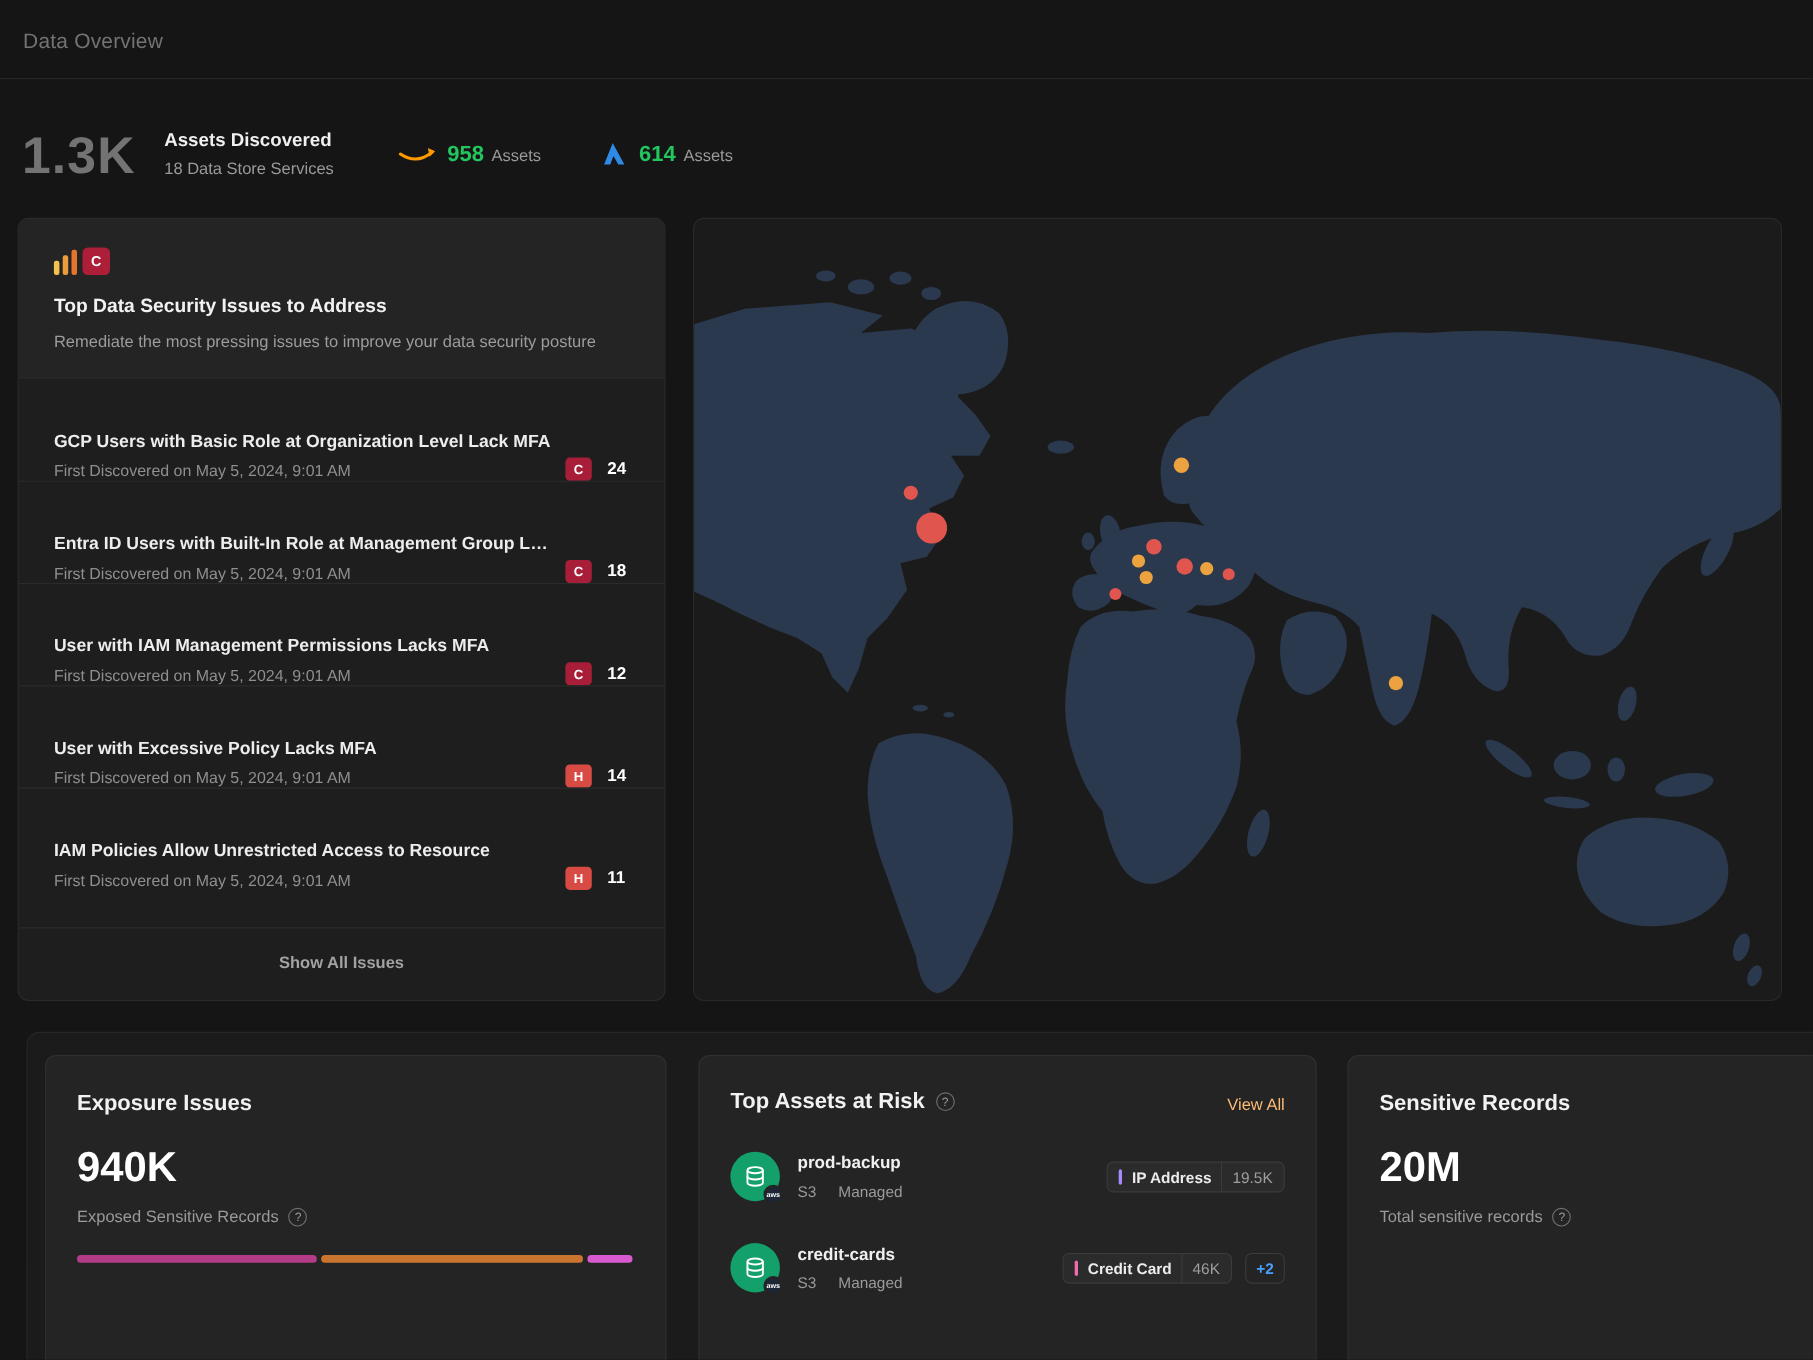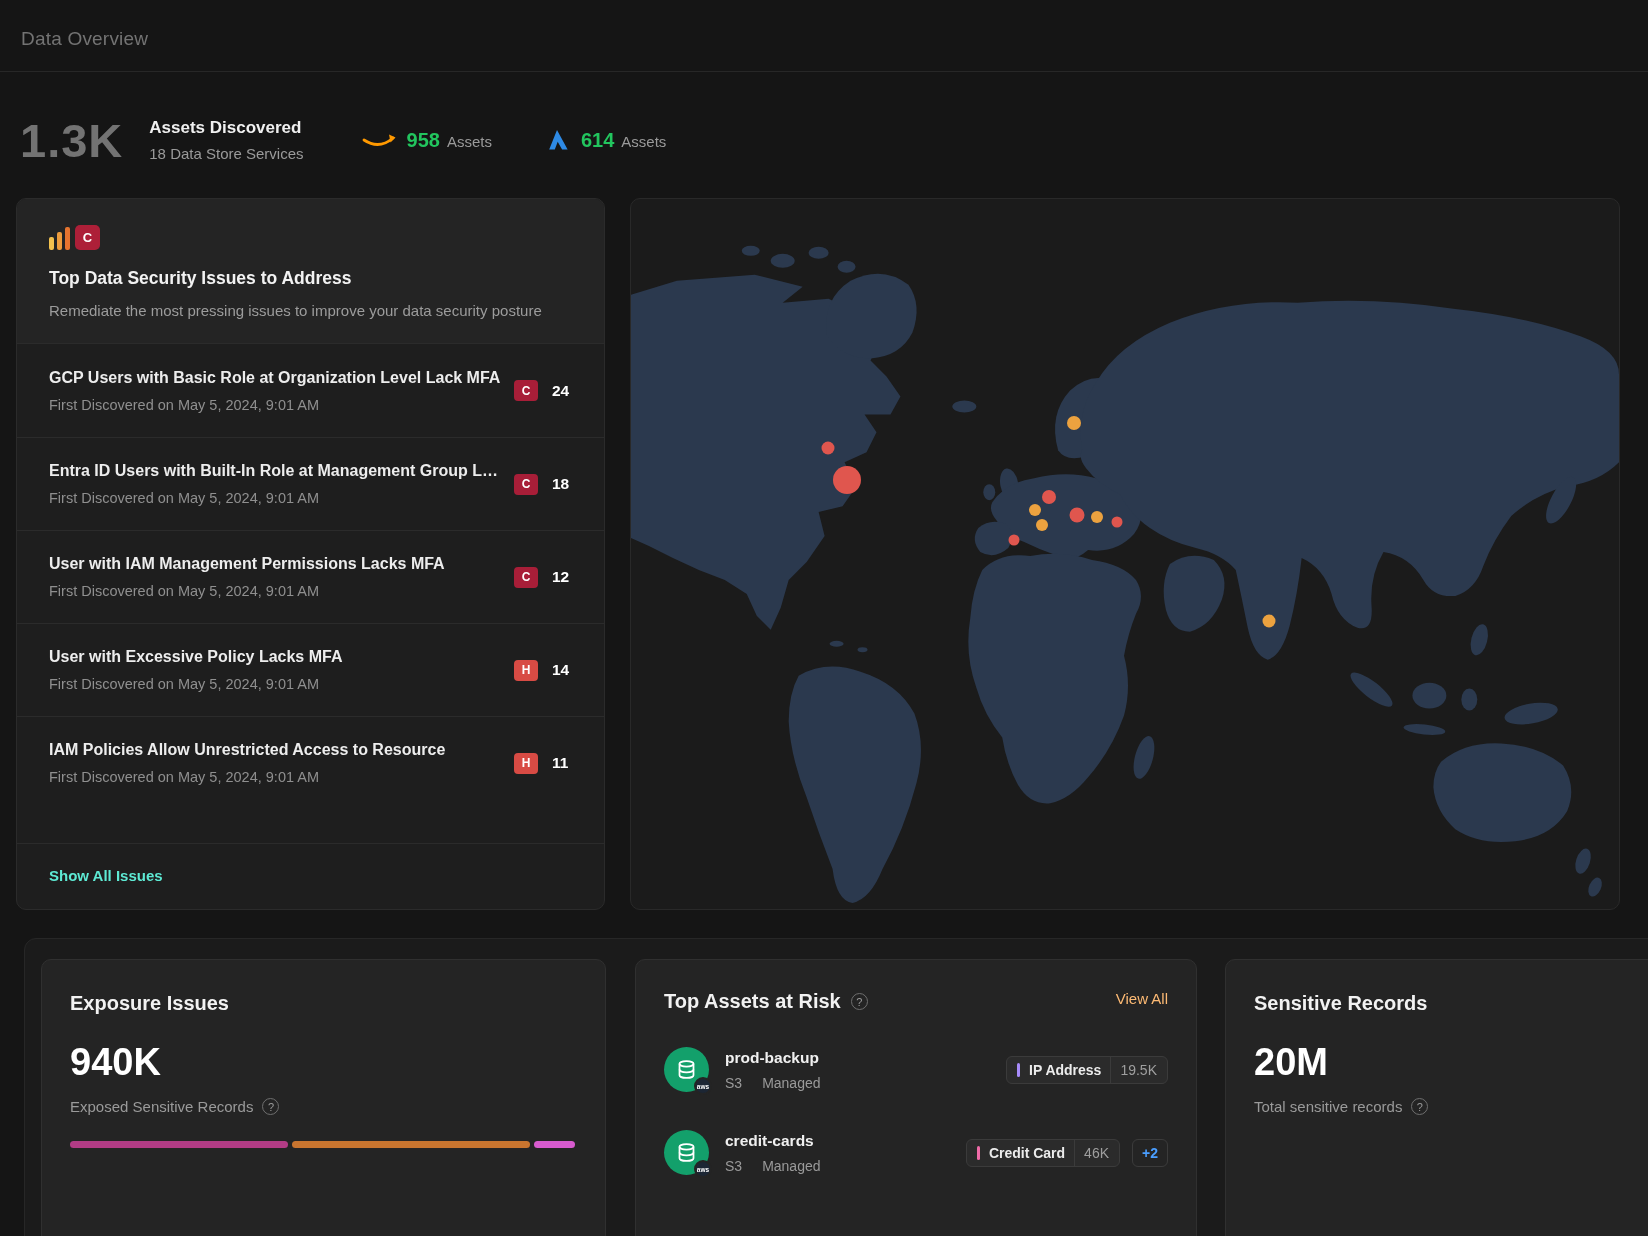--- a/index.html
+++ b/index.html
@@ -38,21 +38,21 @@
   .sev-bars { display:flex; align-items:flex-end; gap:3px; }
   .sev-bars i { display:block; width:5px; border-radius:2px; }
   .sev-bars i:nth-child(1){ height:13px; background:#f2c14e; }
   .sev-bars i:nth-child(2){ height:18px; background:#ec9c3d; }
   .sev-bars i:nth-child(3){ height:23px; background:#e5742f; }
   .c-badge-lg { width:25px; height:25px; margin-left:5px; border-radius:5px; background:#ad1f38; color:#fff;
                 font-size:13px; font-weight:700; display:grid; place-items:center; }
   .issues-title { font-size:17.5px; font-weight:700; color:#f2f2f2; margin-bottom:13px; }
   .issues-sub { font-size:15px; color:#9c9c9c; }
   .issues-list { flex:1; display:flex; flex-direction:column; }
-  .issue-row { height:93px; display:flex; align-items:center; justify-content:space-between; padding:0 32px; cursor:pointer; }
+  .issue-row { height:93px; display:flex; align-items:flex-end; justify-content:space-between; padding:0 32px; cursor:pointer; }
   .issue-row + .issue-row { border-top:1px solid #2b2b2b; }
   .issue-texts { flex:1; min-width:0; margin-right:12px; }
   .issue-title { font-size:16px; font-weight:600; color:#ededed; margin-bottom:10px; white-space:nowrap; overflow:hidden; text-overflow:ellipsis; }
   .issue-sub { font-size:14.5px; color:#8f8f8f; }
   .issue-right { display:flex; align-items:center; gap:14px; flex:0 0 auto; }
   .sev-badge { width:24px; height:21px; border-radius:4px; color:#fff; font-size:12px; font-weight:700; display:grid; place-items:center; }
   .issue-count { font-size:15.5px; font-weight:700; color:#ffffff; min-width:20px; }
   .show-all { margin-top:auto; border-top:1px solid #2b2b2b; padding:23px 32px 25px; font-size:15px; font-weight:600; cursor:pointer; }
 
   
@@ -69,21 +69,21 @@
   .sensitive-card { left:1200px; width:470px; padding:32px 28px; }
   .card-h2 { font-size:20px; font-weight:700; color:#f2f2f2; }
   .big-value { font-size:38px; font-weight:600; color:#ffffff; margin-top:26px; }
   .muted-label { font-size:15px; color:#9a9a9a; margin-top:14px; display:flex; align-items:center; gap:9px; }
   .q-icon { width:17px; height:17px; border-radius:50%; border:1.5px solid #6f6f6f; color:#9a9a9a; font-size:11px;
             display:inline-grid; place-items:center; cursor:pointer; flex:0 0 auto; }
   .q-icon::after { content:"?"; }
   .exposure-bar { margin-top:26px; display:flex; gap:4px; height:7px; }
   .exposure-bar .seg { border-radius:4px; height:100%; }
 
-  .assets-head { display:flex; align-items:flex-start; justify-content:space-between; }
+  .assets-head { display:flex; align-items:flex-end; justify-content:space-between; }
   .assets-head-left { display:flex; align-items:center; gap:10px; }
   .view-all { font-size:15px; font-weight:500; cursor:pointer; }
   .asset-row { display:flex; align-items:center; gap:16px; margin-top:34px; cursor:pointer; }
   .asset-row.second { margin-top:38px; }
   .asset-icon { position:relative; width:45px; height:45px; border-radius:50%; background:#13a06b; display:grid; place-items:center; flex:0 0 auto; }
   .mini-badge { position:absolute; right:-3px; bottom:-3px; width:18px; height:18px; border-radius:50%; background:#1c2634;
                 border:2px solid #242424; color:#fff; font-size:6.5px; font-weight:700; display:grid; place-items:center; }
   .asset-info { flex:1; min-width:0; }
   .asset-name { font-size:15.5px; font-weight:600; color:#f0f0f0; margin-bottom:8px; }
   .asset-meta { font-size:14px; color:#9a9a9a; display:flex; gap:20px; }
@@ -197,21 +197,21 @@
           <div class="issue-title">IAM Policies Allow Unrestricted Access to Resource</div>
           <div class="issue-sub">First Discovered on May 5, 2024, 9:01 AM</div>
         </div>
         <div class="issue-right">
           <span class="sev-badge" style="background: rgb(216, 75, 68);">H</span>
           <span class="issue-count">11</span>
         </div>
       </div>
     </div>
 
-    <div class="show-all" style="color: #5eead4;">Show All Issues</div>
+    <div class="show-all" style="color: #a3a3a3; text-align: center;">Show All Issues</div>
   </div>
 
   <div class="card map-card">
     <svg class="world" viewBox="0 0 990 712" preserveAspectRatio="none">
       <g fill="#2b394e">
         <path d="M0,96 L46,82 L124,76 L172,88 L152,104 L198,100 L234,118 L250,140 L240,162 L256,178 L270,198 L260,216 L234,216 L246,234 L236,254 L214,264 L226,288 L212,308 L188,314 L194,338 L176,364 L158,382 L150,410 L140,432 L126,418 L116,396 L94,382 L68,372 L42,360 L18,348 L0,340 Z"></path>
         <ellipse cx="120" cy="52" rx="9" ry="5"></ellipse>
         <ellipse cx="152" cy="62" rx="12" ry="7"></ellipse>
         <ellipse cx="188" cy="54" rx="10" ry="6"></ellipse>
         <ellipse cx="216" cy="68" rx="9" ry="6"></ellipse>

